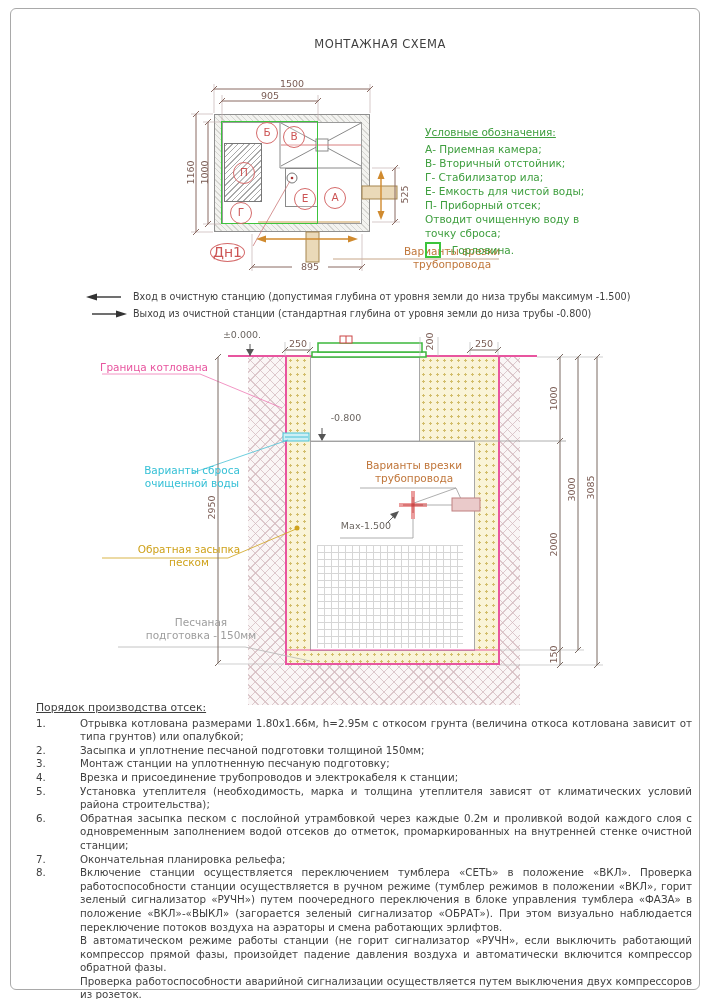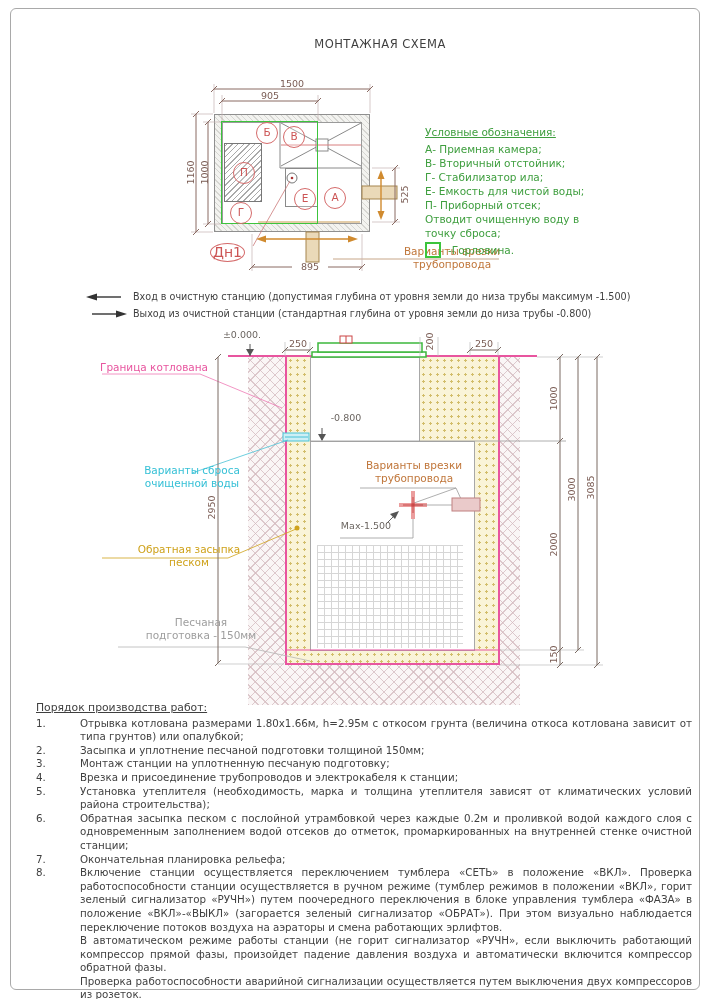--- a/index.html
+++ b/index.html
@@ -316,21 +316,21 @@
   <div class="abs lbl grayl" style="left:108px;top:616px;width:186px;">
     <div>Песчаная</div>
     <div>подготовка - 150мм</div>
   </div>
   <div class="abs lbl orange" style="left:352px;top:459px;width:124px;">
     <div>Варианты врезки</div>
     <div>трубопровода</div>
   </div>
 
   <div class="abs work">
-    <div class="wt">Порядок производства работ:</div>
+    <div class="wt">Порядок производства отсек:</div>
     <div class="row">
         <span class="num">1.</span>
         <span class="txt">Отрывка котлована размерами 1.80х1.66м, h=2.95м с откосом грунта (величина откоса котлована зависит от типа грунтов) или опалубкой;</span>
       </div>
     <div class="row">
         <span class="num">2.</span>
         <span class="txt">Засыпка и уплотнение песчаной подготовки толщиной 150мм;</span>
       </div>
     <div class="row">
         <span class="num">3.</span>

